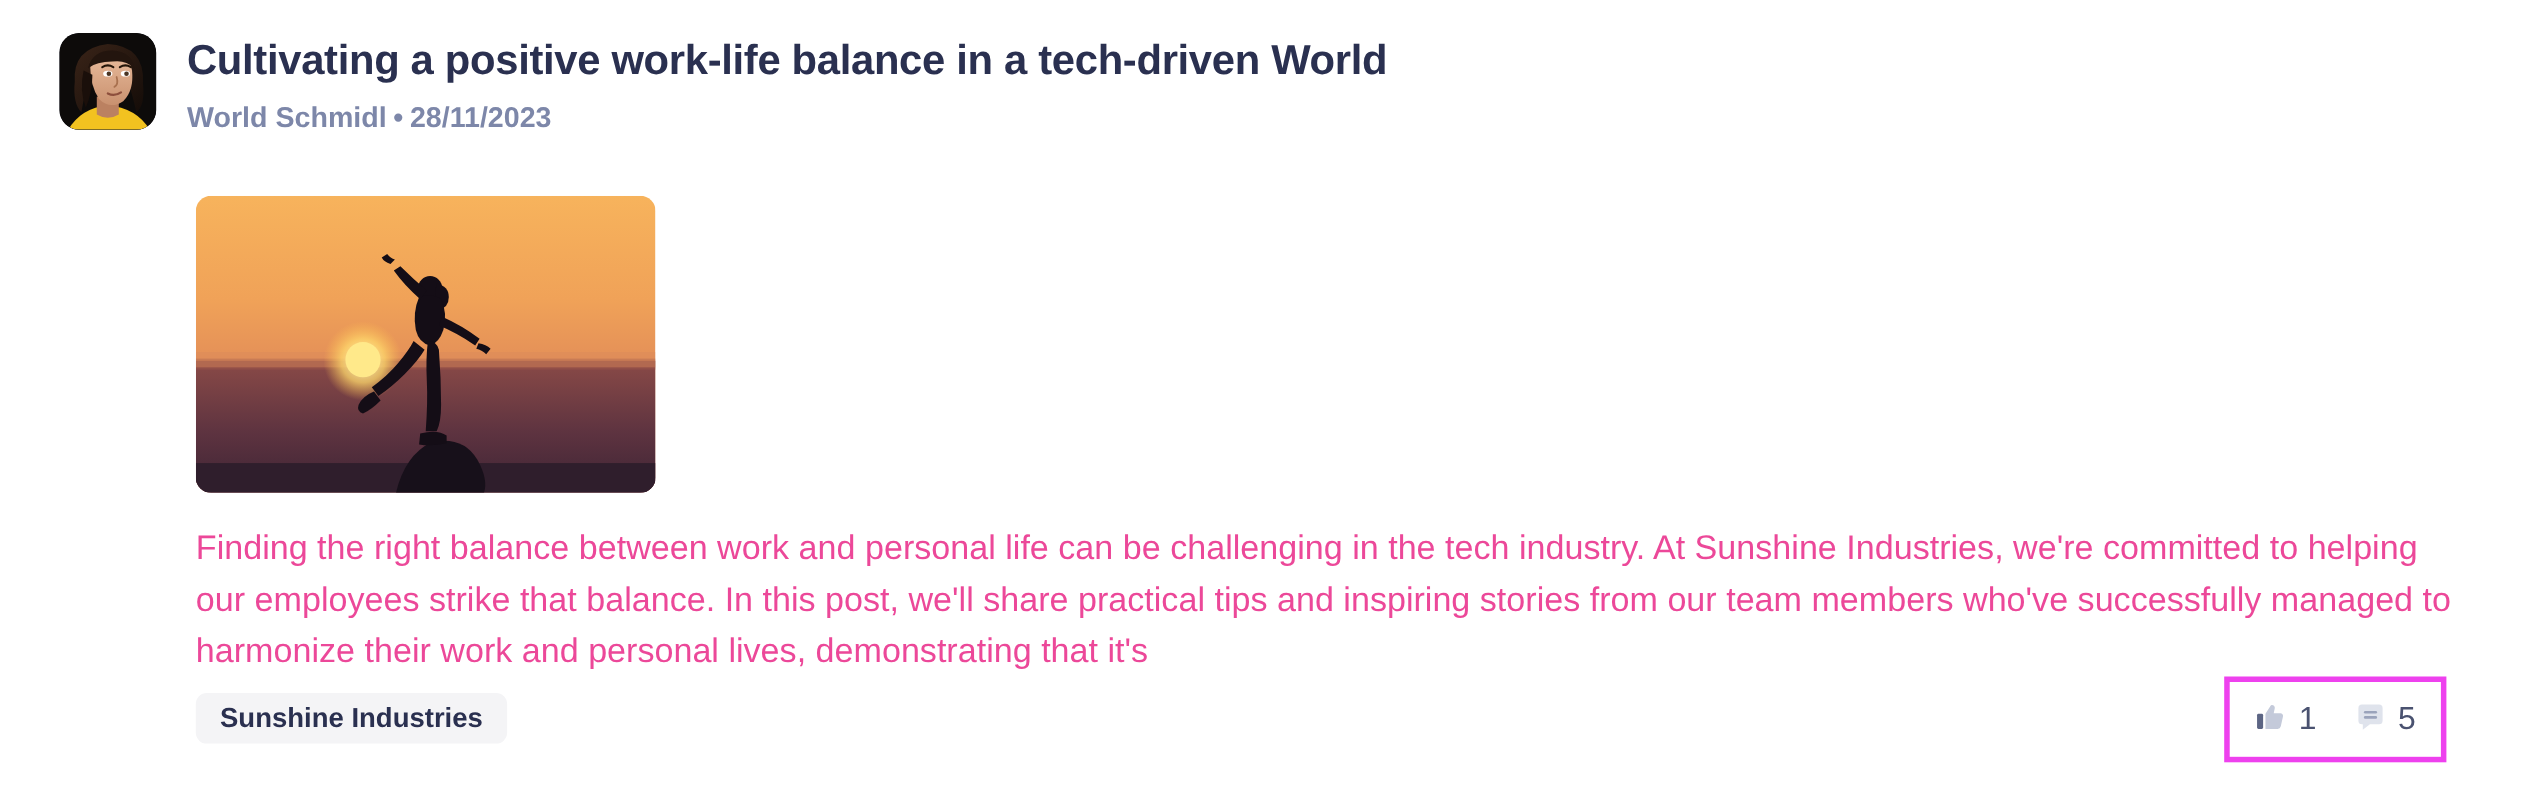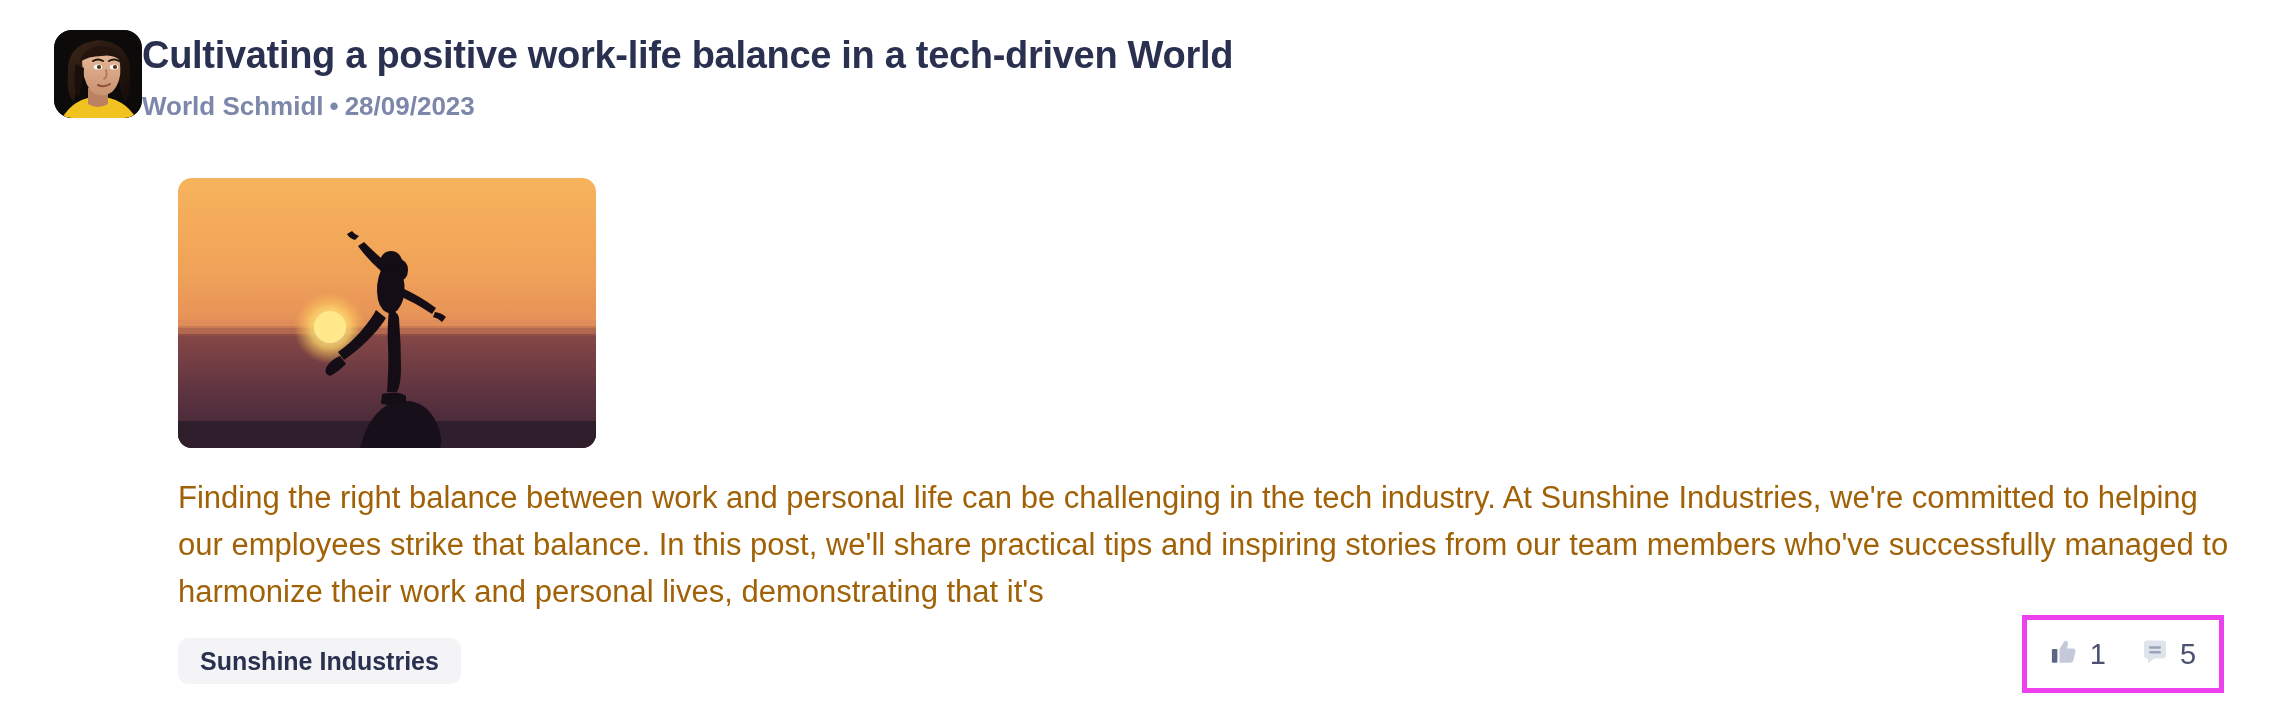--- a/index.html
+++ b/index.html
@@ -21,20 +21,21 @@
     padding: 0;
   }
 
   
   .post-header {
     position: absolute;
     left: 38px;
     top: 30px;
     display: flex;
     align-items: flex-start;
+    gap: 28px;
     padding-left: 16px;
   }
 
   .avatar {
     width: 88px;
     height: 88px;
     border-radius: 18px;
     overflow: hidden;
     flex: 0 0 auto;
     position: relative;
@@ -76,32 +77,31 @@
   .post-thumb svg { display: block; width: 100%; height: 100%; }
 
   
   .post-body {
     position: absolute;
     left: 178px;
     top: 474px;
     width: 2060px;
     font-size: 31px;
     line-height: 47px;
-    color: #a16207;
+    color: #ec4899;
   }
 
   
   .post-footer {
     position: absolute;
     left: 178px;
     top: 630px;
     width: 2080px;
     height: 62px;
     display: flex;
-    align-items: center;
     justify-content: space-between;
   }
 
   .tag-chip {
     display: inline-flex;
     align-items: center;
     height: 46px;
     padding: 0 22px;
     border-radius: 10px;
     background: #f4f4f6;
@@ -185,21 +185,21 @@
 
           <path d="M52 40 Q54 47 50 49" stroke="#a9714f" stroke-width="1.6" fill="none" stroke-linecap="round"></path>
           <path d="M44 55 Q50 58 56 54" stroke="#8d4f3c" stroke-width="2" fill="none" stroke-linecap="round"></path>
         </g>
       </svg>
     </div>
 
     <div class="header-text">
       <div class="post-title">Cultivating a positive work-life balance in a tech-driven World</div>
       <div class="post-byline">
-        <span>World Schmidl</span><span class="byline-sep">•</span><span>28/09/2023</span>
+        <span>World Schmidl</span><span class="byline-sep">•</span><span>28/11/2023</span>
       </div>
     </div>
   </div>
 
   <div class="post-thumb">
     <svg viewBox="0 0 418 270" xmlns="http://www.w3.org/2000/svg" preserveAspectRatio="none" aria-hidden="true">
       <defs>
         <linearGradient id="skyG" x1="0" y1="0" x2="0" y2="1">
           <stop offset="0%" stop-color="#f7b35c"></stop>
           <stop offset="35%" stop-color="#f0a258"></stop>

